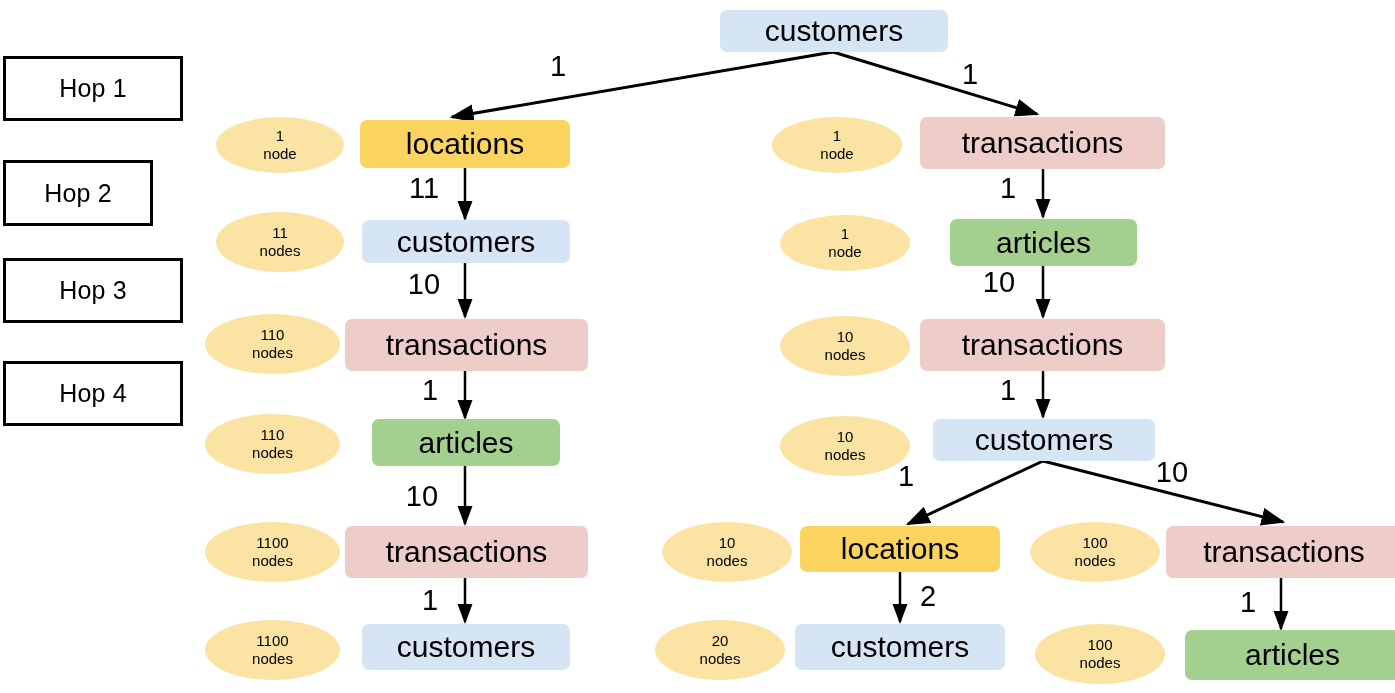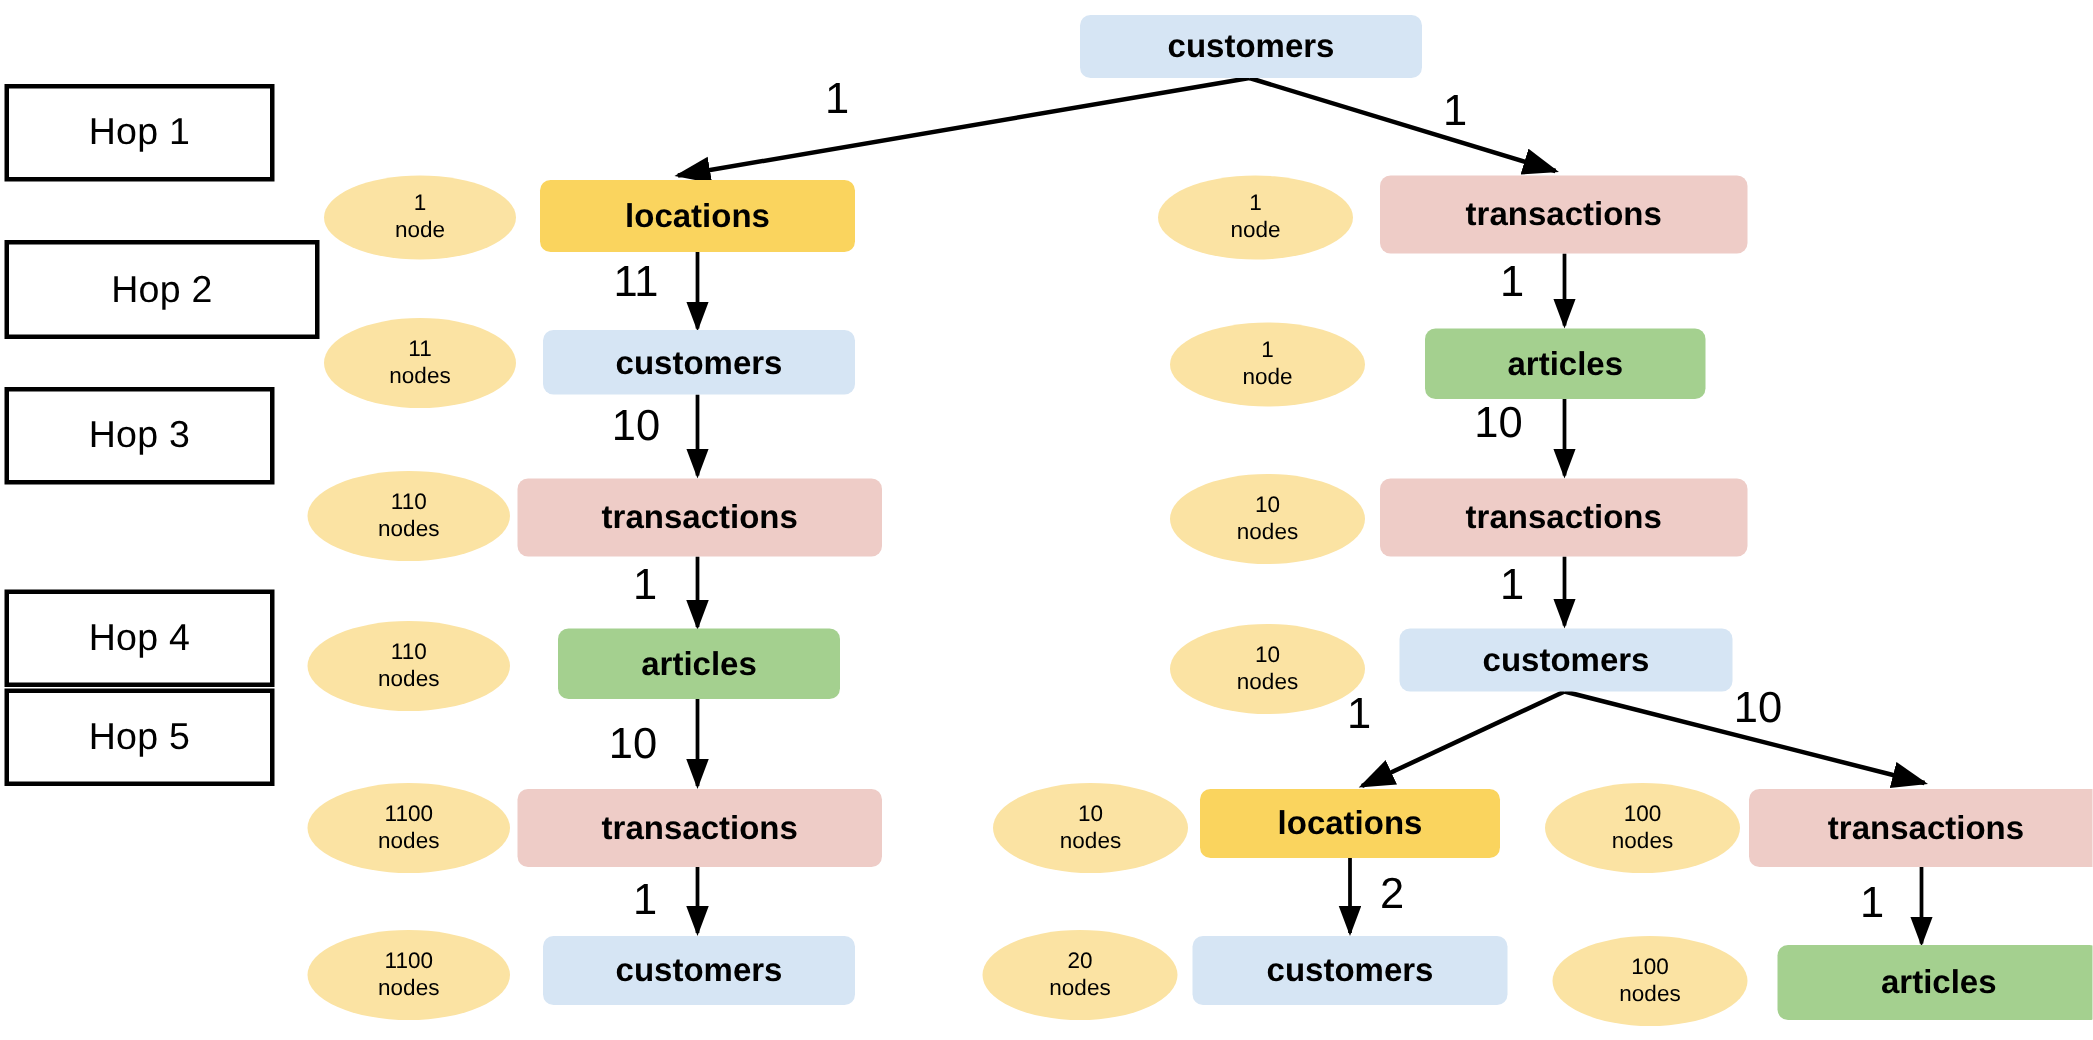--- a/index.html
+++ b/index.html
@@ -39,24 +39,23 @@
     color: #000000;
     letter-spacing: 0.2px;
   }
   .node {
     position: absolute;
     box-sizing: border-box;
     border-radius: 7px;
     display: flex;
     align-items: center;
     justify-content: center;
-    font-size: 22px;
+    font-size: 30px;
     color: #000000;
     white-space: nowrap;
-    font-weight: bold;
   }
   .ellipse {
     position: absolute;
     box-sizing: border-box;
     border-radius: 50%;
     background: #FBE3A3;
     display: flex;
     flex-direction: column;
     align-items: center;
     justify-content: center;
@@ -102,31 +101,28 @@
     <line x1="1043" y1="461" x2="908" y2="524" stroke="#000000" stroke-width="3" marker-end="url(#arrow)"></line>
     <line x1="1043" y1="461" x2="1283" y2="522" stroke="#000000" stroke-width="3" marker-end="url(#arrow)"></line>
 
     <line x1="900" y1="572" x2="900" y2="622" stroke="#000000" stroke-width="2.5" marker-end="url(#arrow)"></line>
     <line x1="1281" y1="578" x2="1281" y2="629" stroke="#000000" stroke-width="2.5" marker-end="url(#arrow)"></line>
   </svg>
 
   <div class="hop-box" style="left:3px; top:56px; width:180px; height:65px;">
     <span>Hop 1</span>
   </div>
-  <div class="hop-box" style="left:3px; top:160px; width:210px; height:66px;">
+  <div class="hop-box" style="left:3px; top:160px; width:150px; height:66px;">
     <span>Hop 2</span>
   </div>
   <div class="hop-box" style="left:3px; top:258px; width:180px; height:65px;">
     <span>Hop 3</span>
   </div>
-  <div class="hop-box" style="left:3px; top:361px; width:180px; height:65px;margin-top:32px;">
+  <div class="hop-box" style="left:3px; top:361px; width:180px; height:65px;">
     <span>Hop 4</span>
-  </div>
-  <div class="hop-box" style="left:3px; top:459px; width:180px; height:65px;">
-    <span>Hop 5</span>
   </div>
 
   <div class="node" style="left:720px; top:10px; width:228px; height:42px; background:#D6E5F4;">
     <span>customers</span>
   </div>
 
   <div class="node" style="left:360px; top:120px; width:210px; height:48px; background:#FAD45E;">
     <span>locations</span>
   </div>
   <div class="node" style="left:362px; top:220px; width:208px; height:43px; background:#D6E5F4;">

